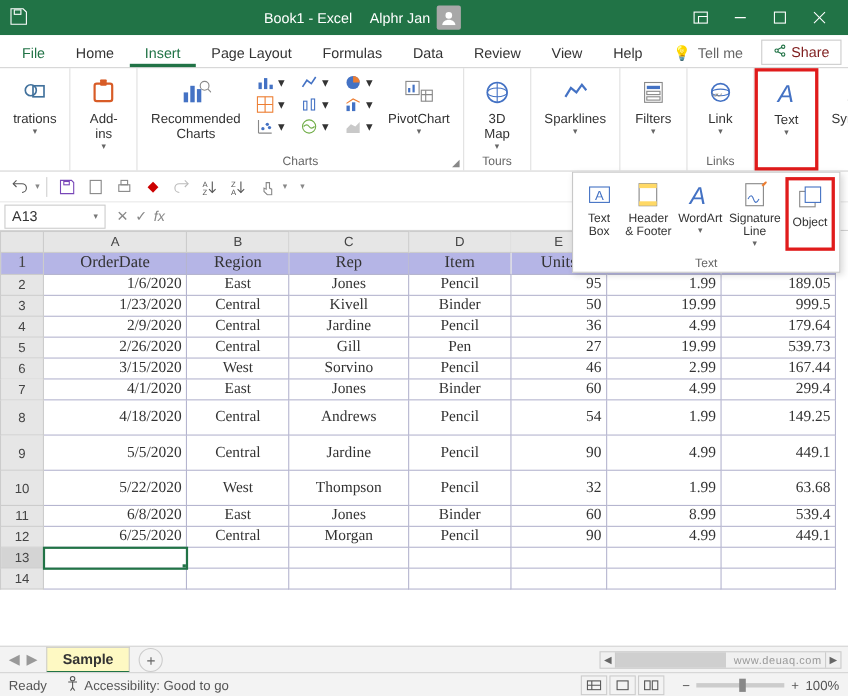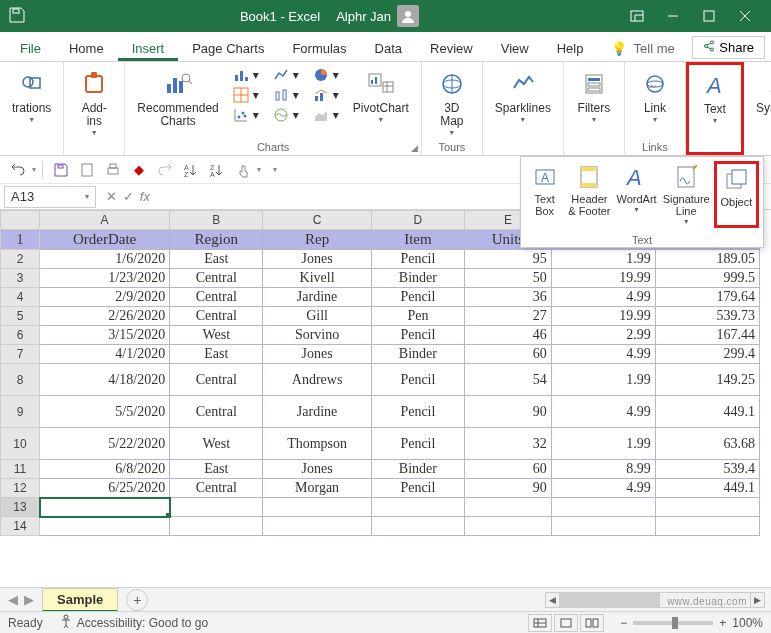--- a/index.html
+++ b/index.html
@@ -16,21 +16,21 @@
   .titlebar .winbtn { width: 36px; height: 32px; display: flex; align-items: center; justify-content: center; color: #fff; cursor: pointer; }
   .winbtn svg { stroke: #fff; }
   .ribbon-display { width: 36px; height: 32px; display: flex; align-items: center; justify-content: center; }
 
   
   .tabs { display: flex; height: 30px; border-bottom: 1px solid #d4d4d4; align-items: flex-end; padding: 0 6px; background: #fff; }
   .tab { padding: 6px 14px 5px; font-size: 13px; color: #333; cursor: pointer; }
   .tab.file { color: #217346; font-weight: 400; }
   .tab.active { color: #217346; border-bottom: 3px solid #217346; padding-bottom: 2px; }
   .tab.tellme { display: flex; align-items: center; gap: 6px; color: #666; }
-  .share-btn { margin-left: auto; background: #fff; border: 1px solid #ccc; padding: 3px 10px; font-size: 13px; display: flex; align-items: center; gap: 4px; color: #000000; cursor: pointer; margin-bottom: 2px;}
+  .share-btn { margin-left: auto; background: #fff; border: 1px solid #ccc; padding: 3px 10px; font-size: 13px; display: flex; align-items: center; gap: 4px; color: #7f1d1d; cursor: pointer; margin-bottom: 2px;}
 
   
   .ribbon { display: flex; height: 94px; border-bottom: 1px solid #d4d4d4; position: relative; }
   .group { border-right: 1px solid #e0e0e0; padding: 4px 8px 2px; display: flex; flex-direction: column; }
   .group-body { flex: 1; display: flex; align-items: flex-start; gap: 6px; }
   .group-label { text-align: center; font-size: 11px; color: #666; padding-top: 2px; }
   .big-btn { display: flex; flex-direction: column; align-items: center; padding: 2px 4px; cursor: pointer; min-width: 44px; }
   .big-btn .icon { height: 32px; display: flex; align-items: center; justify-content: center; }
   .big-btn .lbl { font-size: 12px; text-align: center; line-height: 1.1; margin-top: 2px; }
   .big-btn .caret { font-size: 8px; color: #666; }
@@ -145,21 +145,21 @@
         <line x1="1" y1="1" x2="11" y2="11" stroke-width="1"></line>
         <line x1="11" y1="1" x2="1" y2="11" stroke-width="1"></line>
       </svg>
     </div>
 </div>
 
 <div class="tabs">
   <div class="tab file">File</div>
   <div class="tab">Home</div>
   <div class="tab active">Insert</div>
-  <div class="tab">Page Charts</div>
+  <div class="tab">Page Layout</div>
   <div class="tab">Formulas</div>
   <div class="tab">Data</div>
   <div class="tab">Review</div>
   <div class="tab">View</div>
   <div class="tab">Help</div>
   <div class="tab tellme">
     <span>💡</span>
     <span>Tell me</span>
   </div>
   <div class="share-btn">

